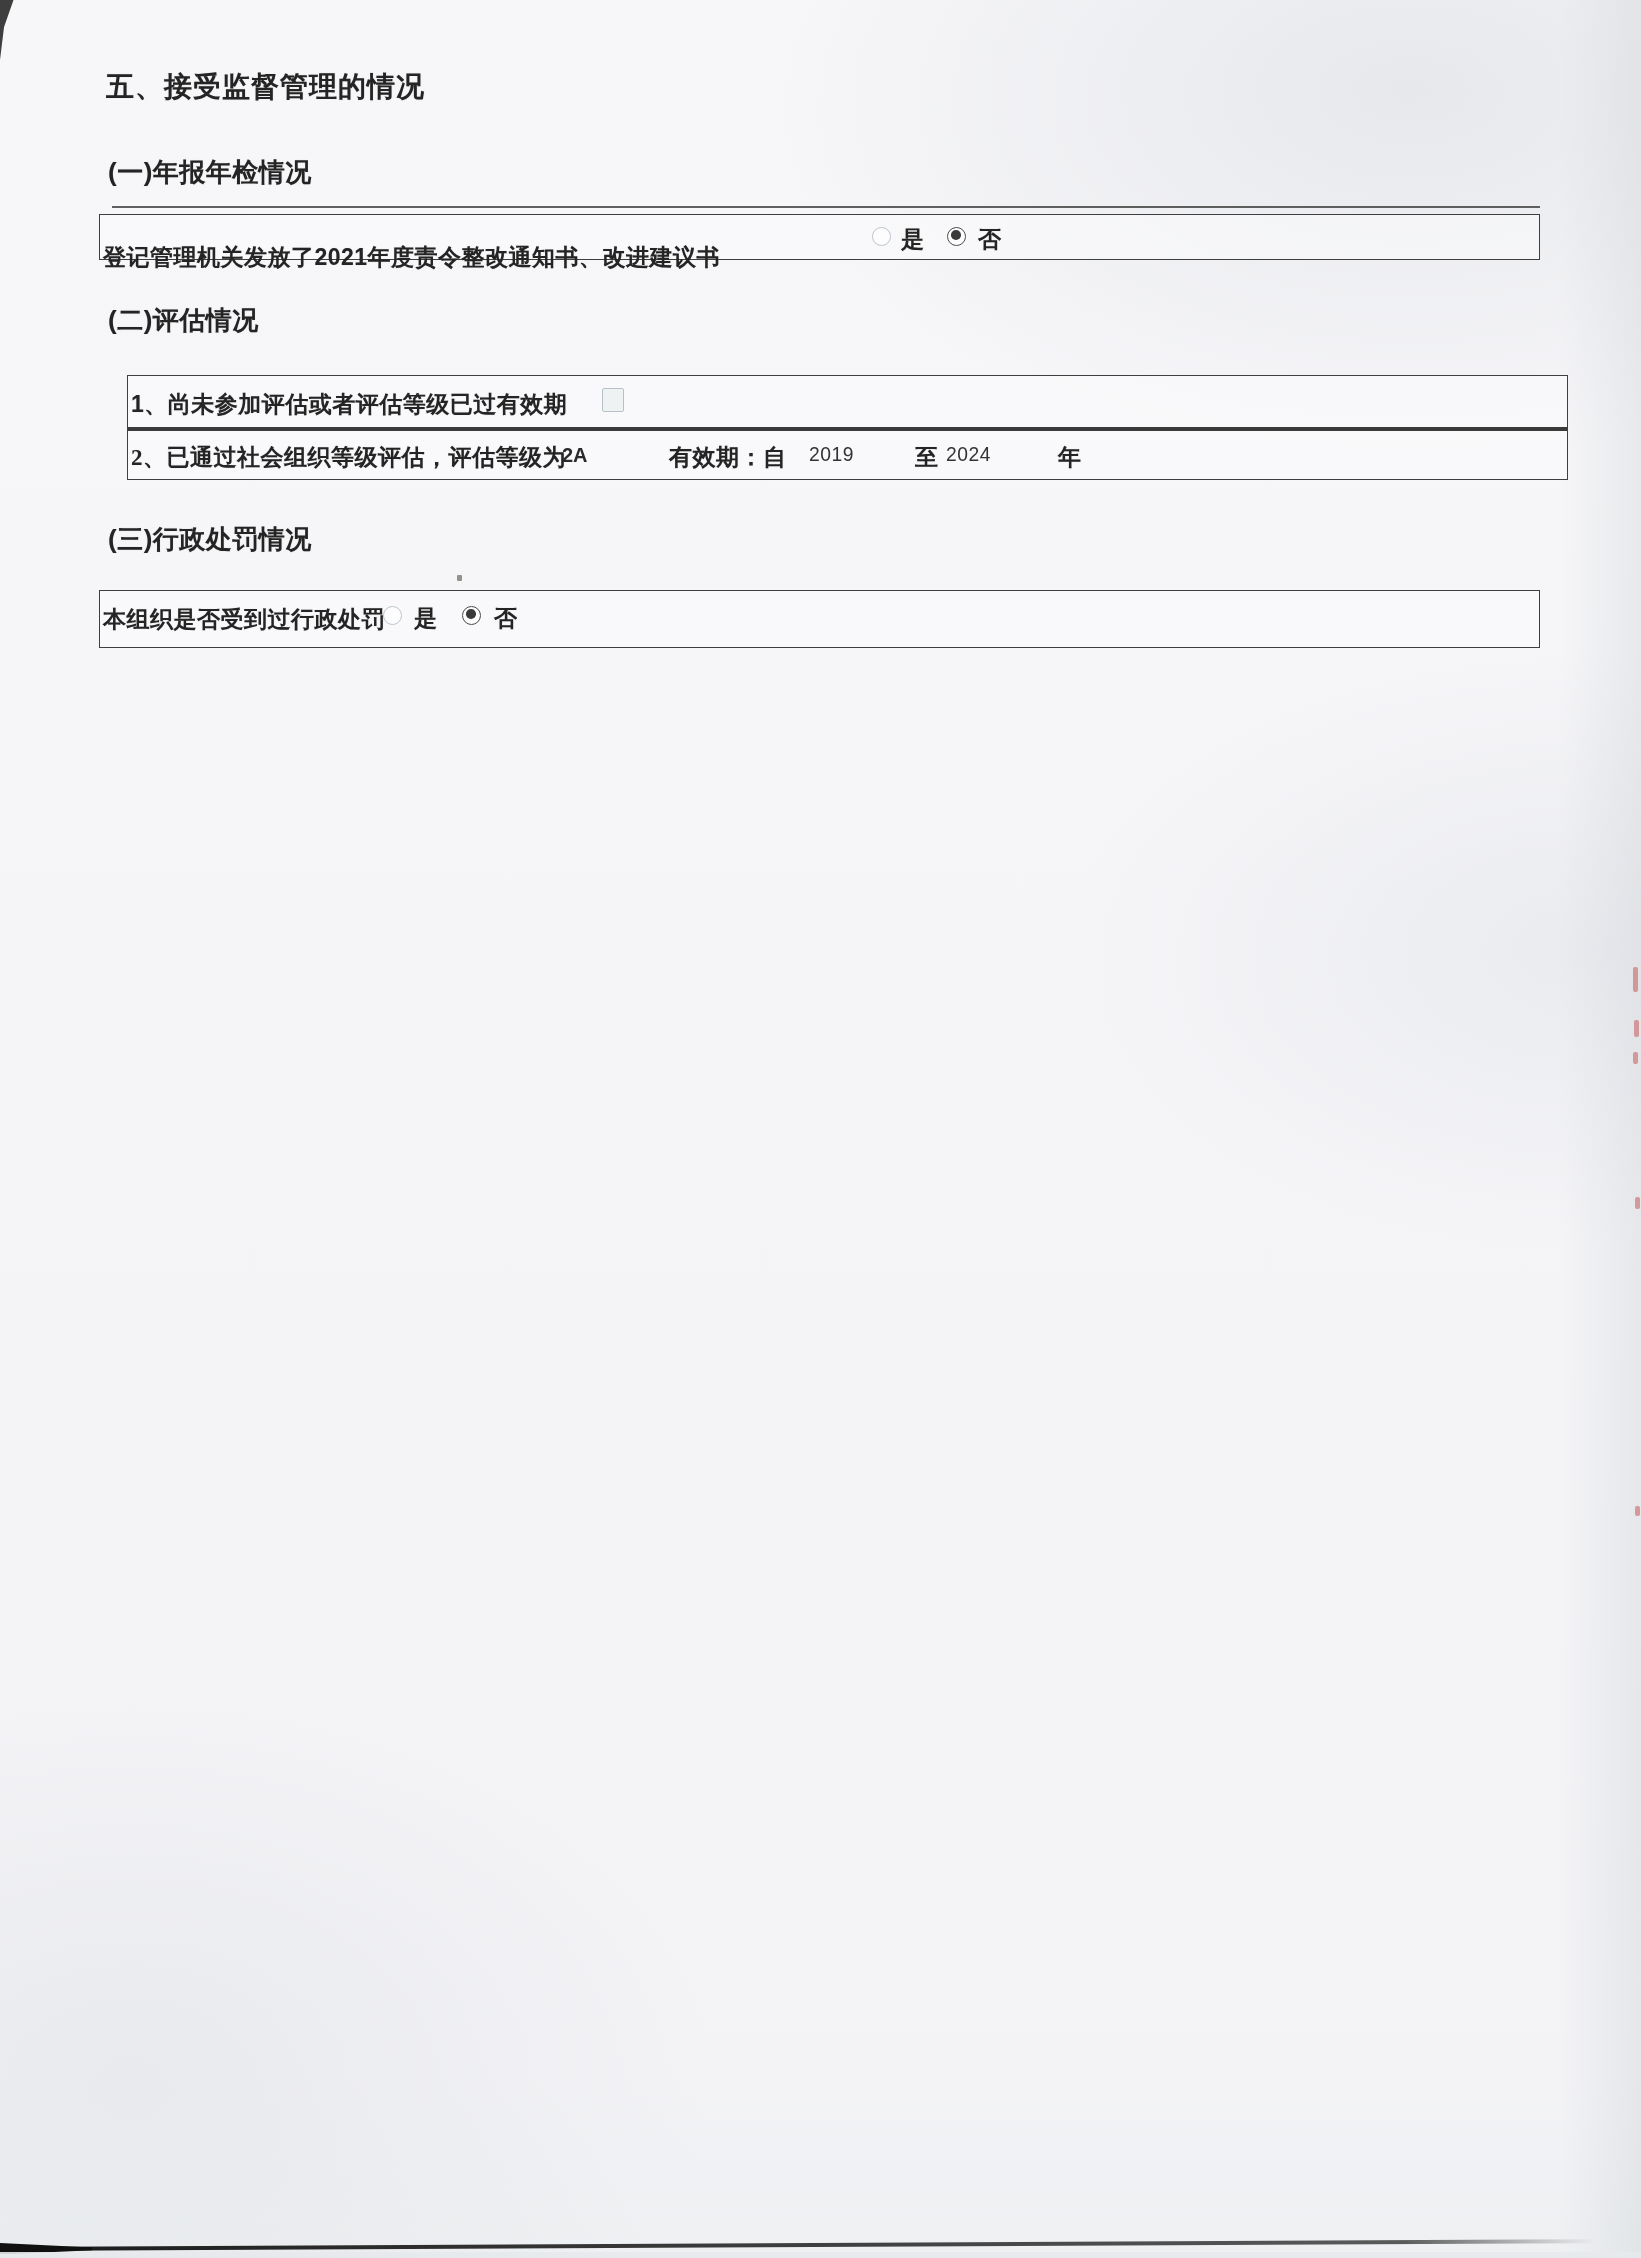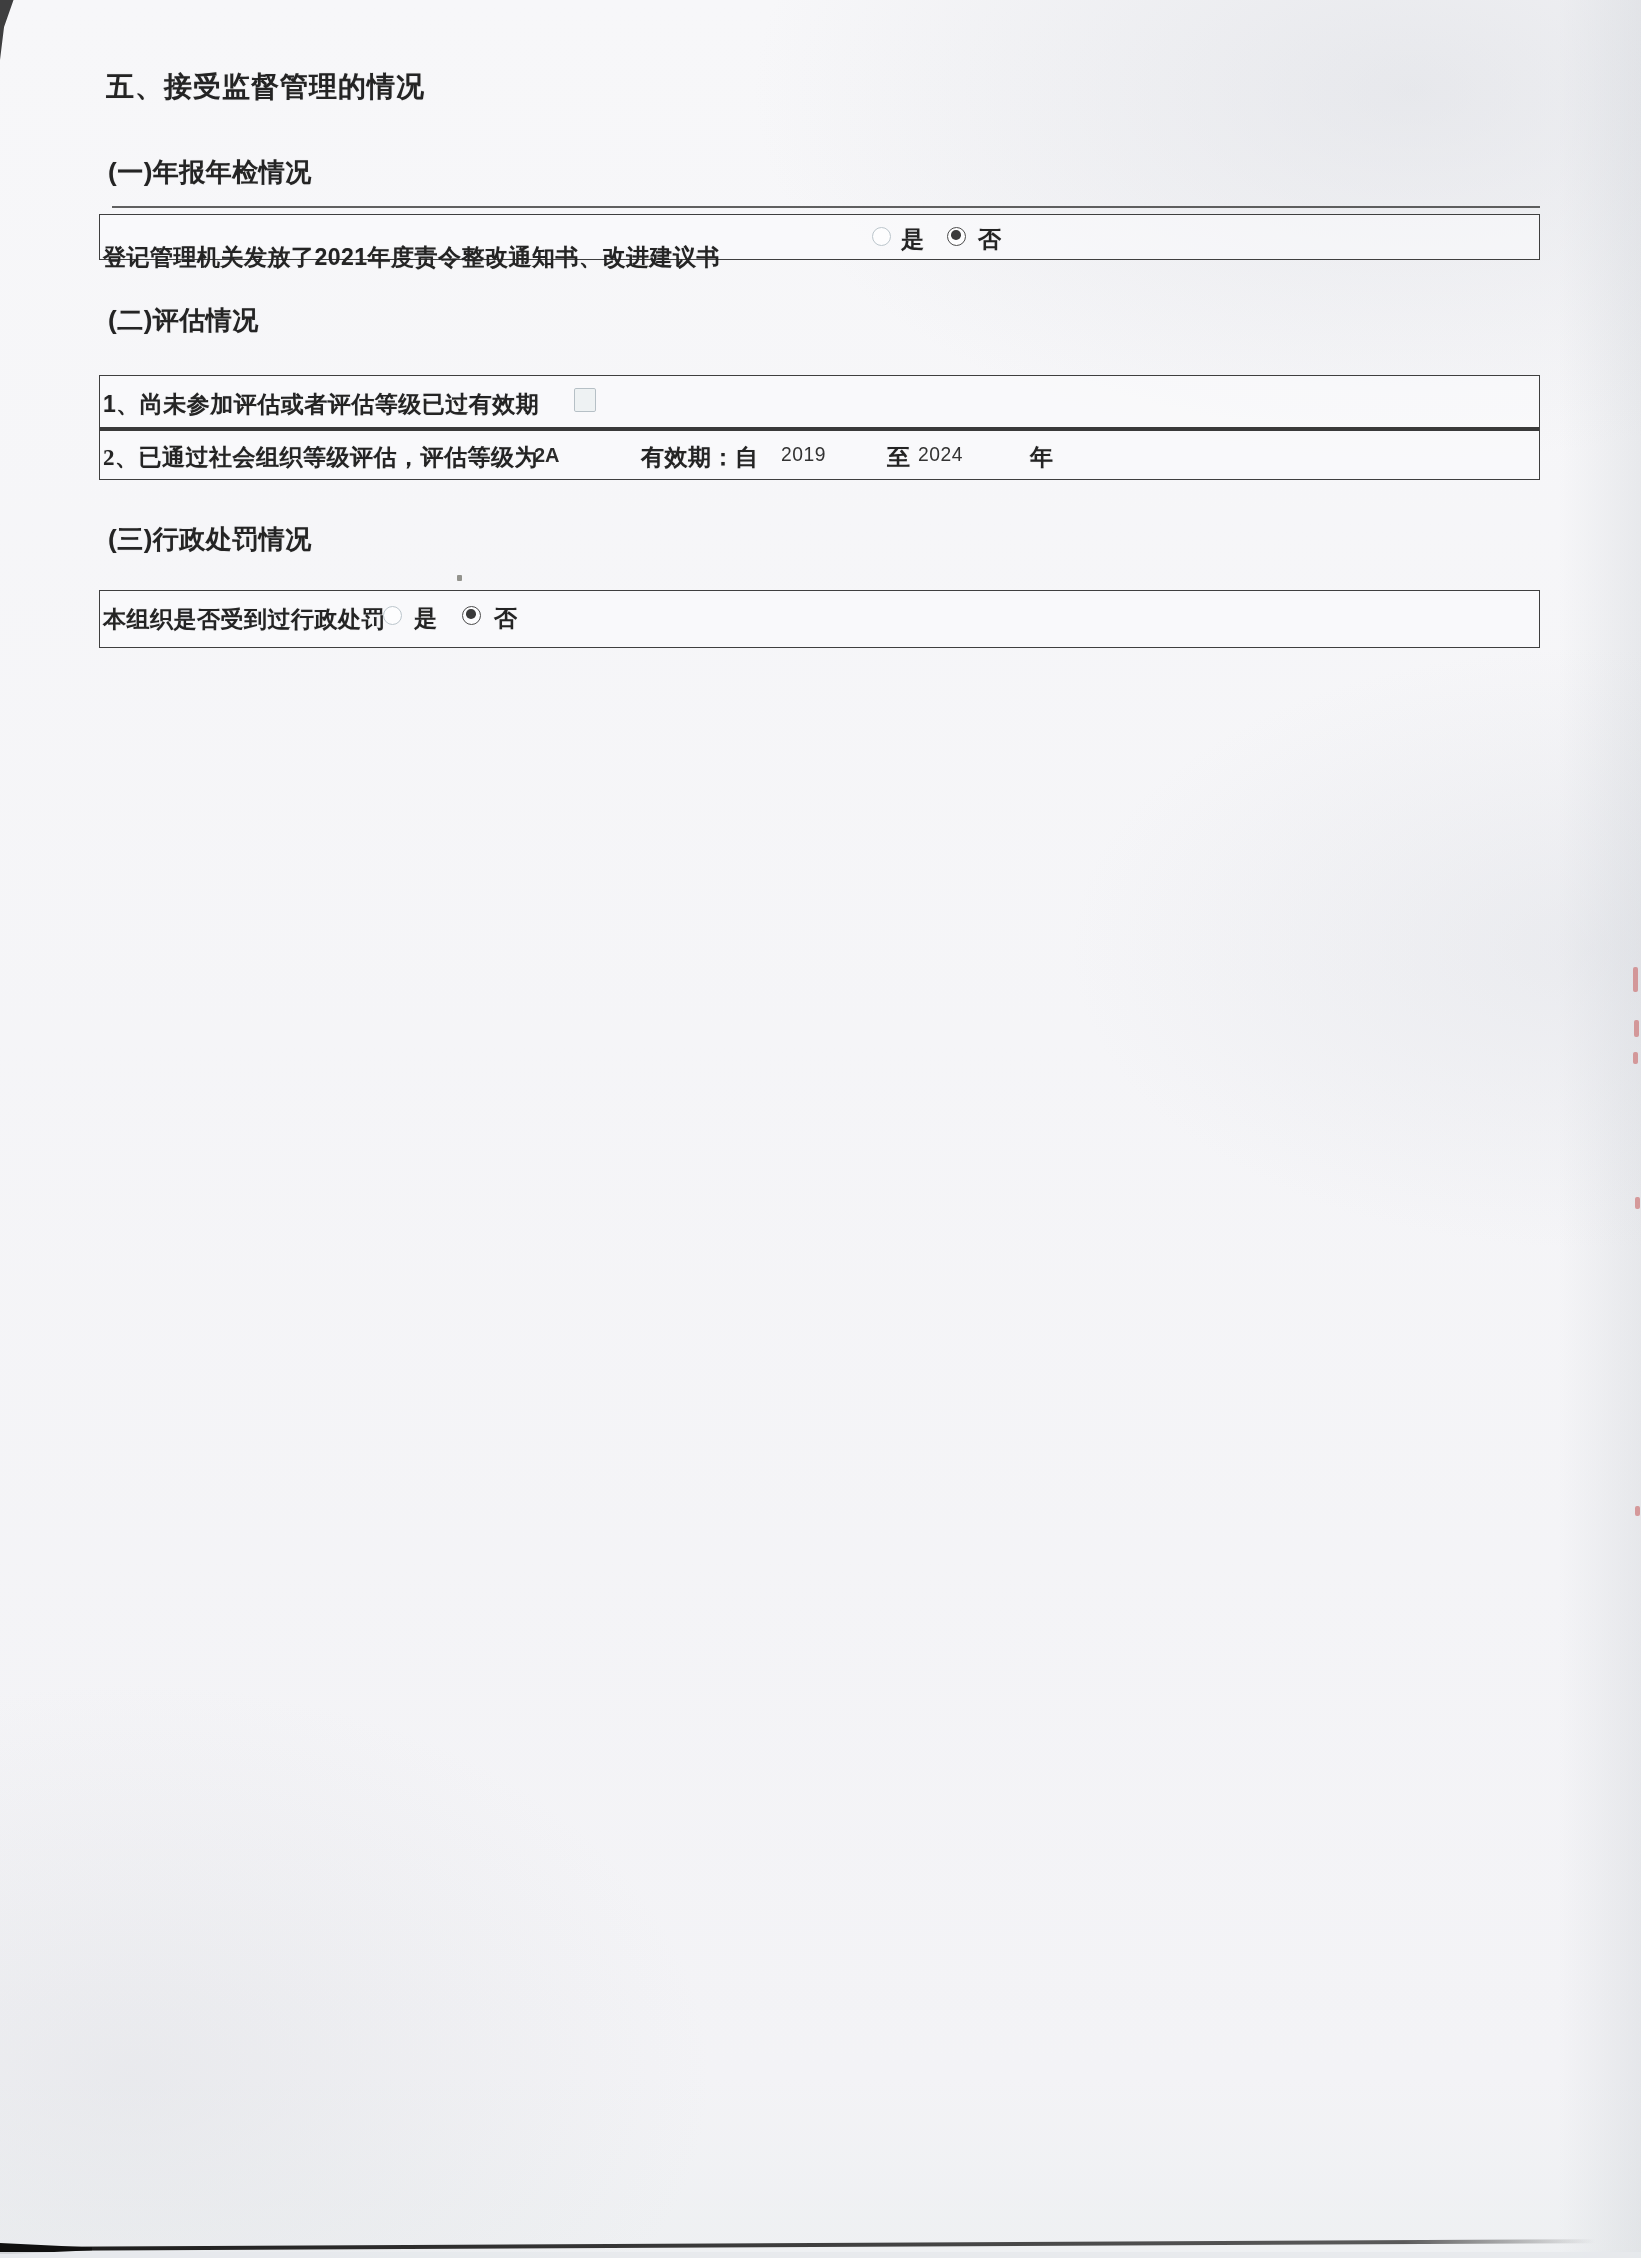--- a/index.html
+++ b/index.html
@@ -69,21 +69,21 @@
   <div class="box" style="top:214px;height:46px;">
     <div class="abs qtext" style="left:2.9px;top:27px;">登记管理机关发放了2021年度责令整改通知书、改进建议书</div>
     <div class="radio" style="left:772px;top:11.6px;"></div>
     <div class="rlabel" style="left:801px;top:8.7px;">是</div>
     <div class="radio sel" style="left:847px;top:11.6px;"></div>
     <div class="rlabel" style="left:878px;top:8.7px;">否</div>
   </div>
 
   <div class="abs h2" style="left:108px;top:303px;">(二)评估情况</div>
 
-  <div class="box" style="top:375px;height:105px;">
+  <div class="box" style="top:375px;height:105px;margin-left:28px;">
     <div class="abs" style="left:0;top:0;width:100%;height:51px;">
       <div class="abs qtext" style="left:2.9px;top:12.6px;">1、尚未参加评估或者评估等级已过有效期</div>
       <div class="cbx" style="left:474px;top:11.6px;"></div>
     </div>
     <div class="line-artifact" style="left:0;top:51px;width:100%;height:3.9px;"></div>
     <div class="abs" style="left:0;top:55px;width:100%;height:46px;">
       <div class="abs qtext" style="left:2.9px;top:10.6px;font-family:Liberation Serif, serif;">2、已通过社会组织等级评估，评估等级为</div>
       <div class="abs grade" style="left:434px;top:12.6px;">2A</div>
       <div class="abs qtext" style="left:541px;top:10.6px;">有效期：自</div>
       <div class="abs val" style="left:681px;top:12.6px;">2019</div>

